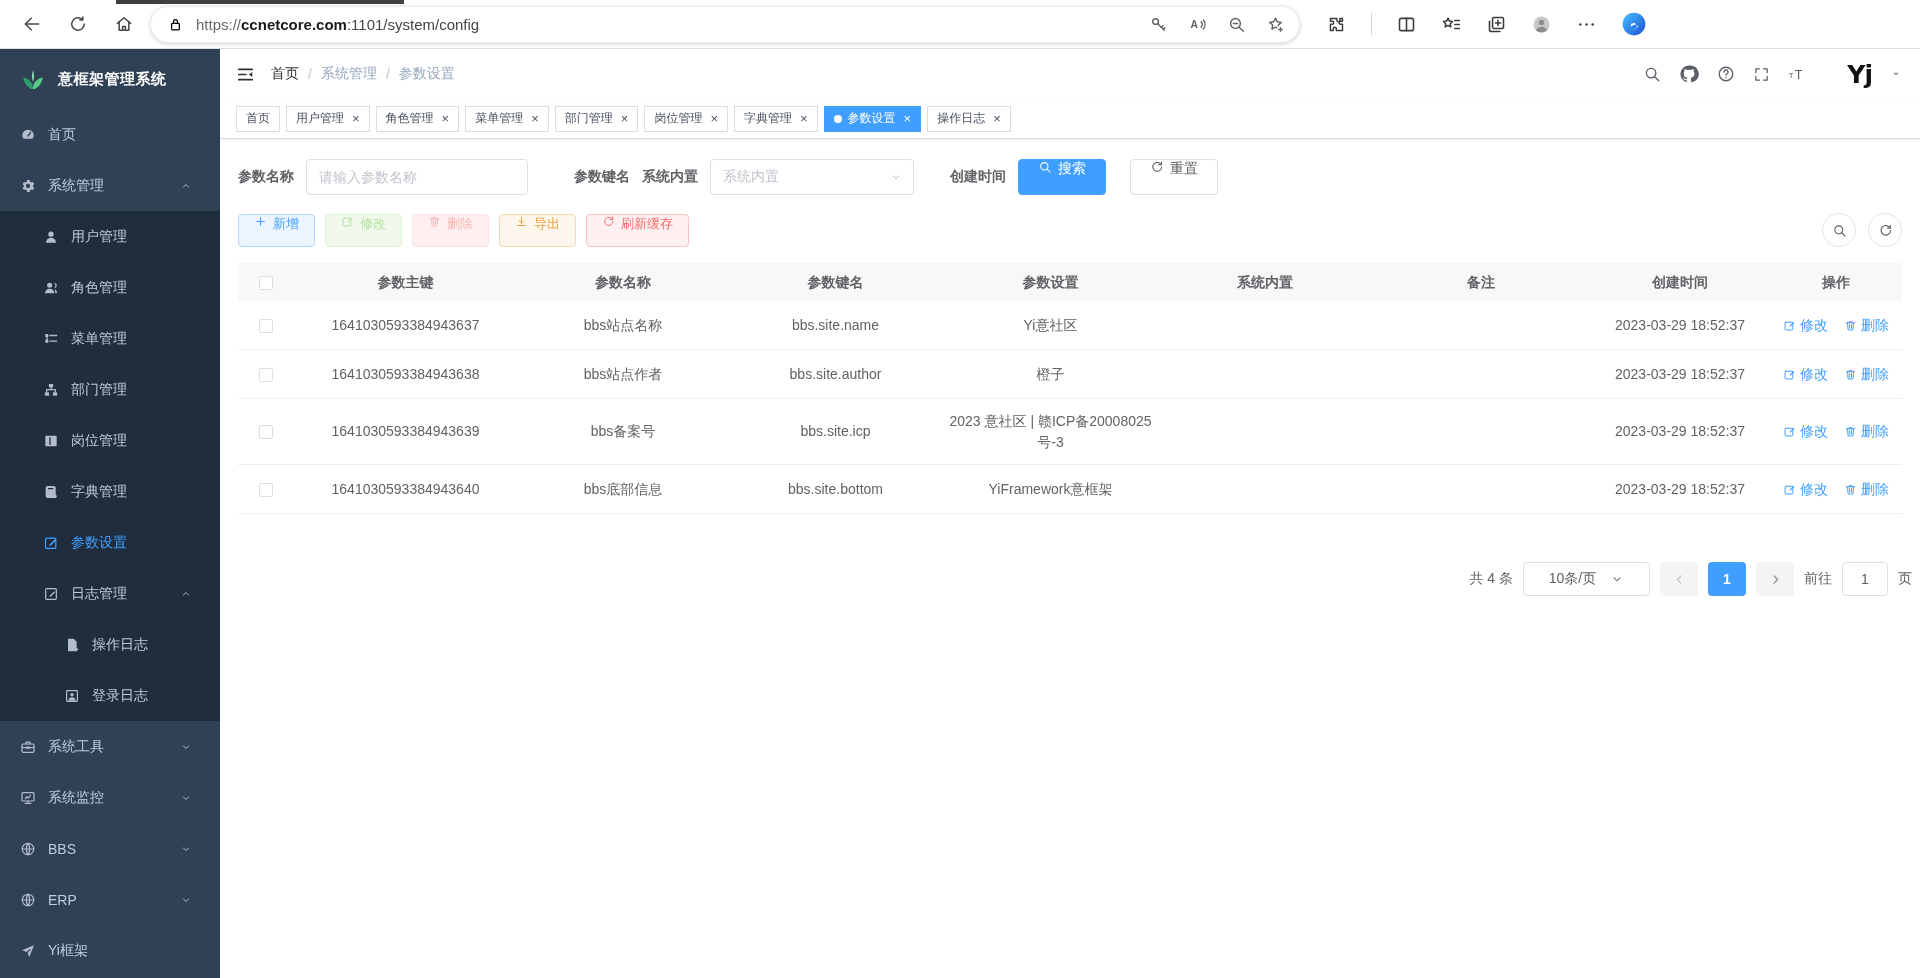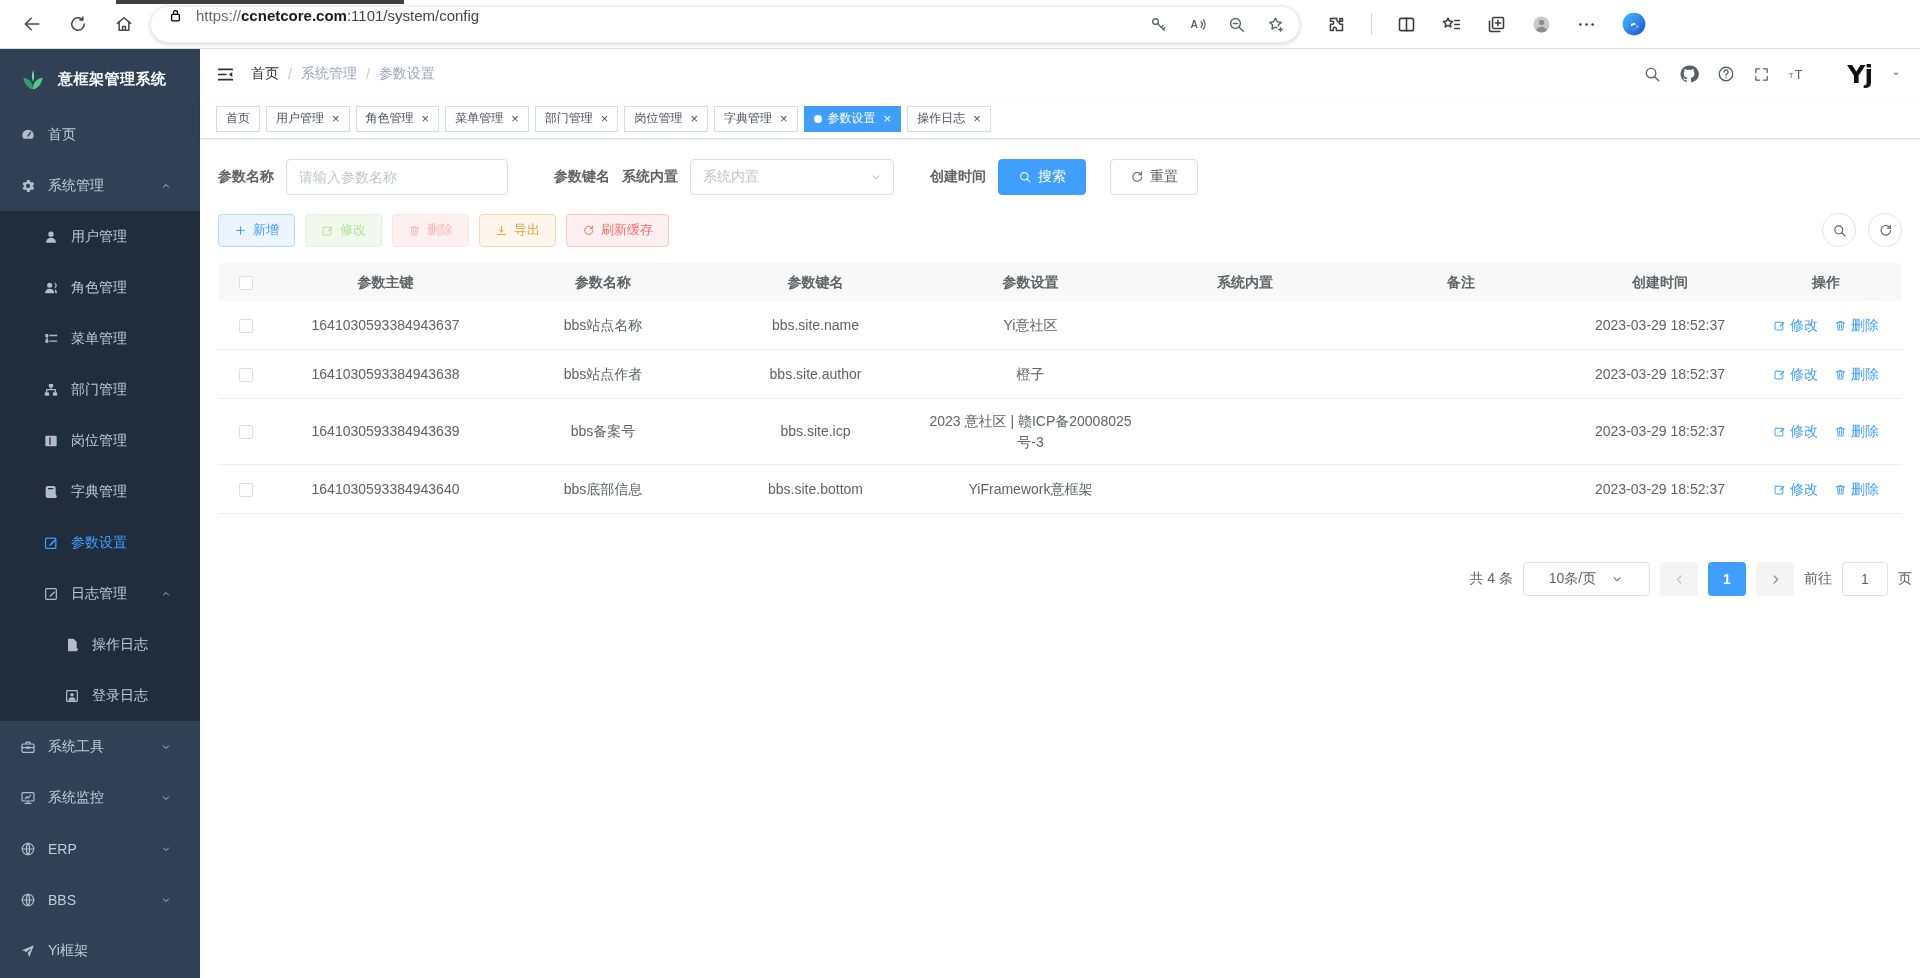--- a/index.html
+++ b/index.html
@@ -5,33 +5,33 @@
   * { margin:0; padding:0; box-sizing:border-box; }
   html,body { width:1920px; height:978px; overflow:hidden; font-family:"Liberation Sans","DejaVu Sans",sans-serif; background:#fff; }
   .icon { display:inline-flex; align-items:center; justify-content:center; flex:none; }
   .icon svg { display:block; }
 
   
   #browser-bar { position:absolute; top:0; left:0; width:1920px; height:49px; background:#fff; border-bottom:1px solid #dcdcdc; display:flex; align-items:center; z-index:5; }
   #tab-remnant { position:absolute; top:0; left:116px; width:288px; height:4px; background:#3f4043; }
   .b-nav { display:flex; align-items:center; gap:26px; padding:0 16px 0 22px; color:#46474a; }
   .b-nav .icon { cursor:pointer; }
-  #url-pill { height:37px; width:1150px; background:#fff; border:1px solid #ececec; border-radius:19px; box-shadow:0 1px 4px rgba(0,0,0,.18); display:flex; padding:0 14px 0 16px; }
+  #url-pill { height:37px; width:1150px; background:#fff; border:1px solid #ececec; border-radius:19px; box-shadow:0 1px 4px rgba(0,0,0,.18); display:flex; align-items:center; padding:0 14px 0 16px; }
   #url-text { margin-left:12px; font-size:15px; color:#444; white-space:nowrap; flex:1; }
   #url-text .host { color:#1b1b1b; font-weight:700; }
   #url-text .pre { color:#6a6a6a; }
   .pill-icons { display:flex; align-items:center; gap:20px; color:#5f6368; }
   .b-actions { display:flex; align-items:center; gap:24px; padding-left:26px; color:#3c3c3f; }
   .b-sep { width:1px; height:22px; background:#d4d4d4; }
 
   
   #app { position:absolute; top:49px; left:0; width:1920px; height:929px; display:flex; }
 
   
-  #sidebar { width:200px; background:#304156; flex:none; overflow:hidden; }
+  #sidebar { width:220px; background:#304156; flex:none; overflow:hidden; }
   #logo-row { height:60px; display:flex; align-items:center; padding-left:20px; gap:12px; }
   #logo-title { color:#fff; font-size:15px; font-weight:700; letter-spacing:.5px; }
   .menu-item { position:relative; height:51px; display:flex; align-items:center; color:#bfcbd9; font-size:14px; cursor:pointer; }
   .menu-item .icon { width:18px; margin-right:12px; color:#b4bccc; }
   .menu-item .caret { position:absolute; right:16px; color:#bfcbd9; }
   .menu-item.lvl1 { padding-left:20px; }
   .menu-item.lvl2 { padding-left:43px; }
   .menu-item.lvl3 { padding-left:64px; }
   .menu-item.active, .menu-item.active .icon { color:#409eff; }
   #submenu-block { background:#1f2d3d; }
@@ -59,21 +59,21 @@
   
   #filters { display:flex; align-items:center; padding:20px 18px 0 18px; font-size:14px; }
   .f-label { font-weight:700; color:#606266; margin-right:12px; white-space:nowrap; }
   .f-input { height:36px; border:1px solid #dcdfe6; border-radius:4px; padding:0 12px; font-size:14px; color:#606266; background:#fff; outline:none; font-family:inherit; }
   .f-input::placeholder { color:#c0c4cc; }
   #f-name-input, #f-key-input { width:222px; margin-right:46px; }
   #f-builtin-select { width:204px; display:flex; align-items:center; justify-content:space-between; padding:0 10px 0 12px; color:#c0c4cc; border:1px solid #dcdfe6; border-radius:4px; height:36px; margin-right:36px; cursor:pointer; }
   #f-daterange { width:240px; height:36px; border:1px solid #dcdfe6; border-radius:4px; display:flex; align-items:center; padding:0 10px; color:#c0c4cc; gap:8px; margin-right:37px; }
   #f-daterange .d-txt { flex:1; text-align:center; font-size:14px; }
   #f-daterange .d-sep { color:#c0c4cc; }
-  .btn { display:inline-flex; align-items:center; gap:6px; border-radius:4px; cursor:pointer; font-size:14px; border:1px solid transparent; white-space:nowrap; font-family:Liberation Sans, sans-serif; }
+  .btn { display:inline-flex; align-items:flex-start; gap:6px; border-radius:4px; cursor:pointer; font-size:14px; border:1px solid transparent; white-space:nowrap; font-family:Liberation Sans, sans-serif; }
   #search-btn { height:36px; padding:0 19px; background:#409eff; border-color:#409eff; color:#fff; margin-right:24px; }
   #reset-btn  { height:36px; padding:0 19px; background:#fff; border-color:#dcdfe6; color:#606266; }
 
   
   #toolbar { display:flex; align-items:center; padding:18px 18px 14px 18px; gap:10px; }
   .tbtn { height:33px; padding:0 15px; font-size:13px; }
   .tbtn.primary  { color:#409eff; background:#ecf5ff; border-color:#b3d8ff; }
   .tbtn.success-dis { color:#b3e19d; background:#f0f9eb; border-color:#e1f3d8; cursor:not-allowed; }
   .tbtn.danger-dis  { color:#fab6b6; background:#fef0f0; border-color:#fde2e2; cursor:not-allowed; }
   .tbtn.warning  { color:#e6a23c; background:#fdf6ec; border-color:#f5dab1; }
@@ -387,35 +387,35 @@
             </svg>
           </span>
         </div>
         <div class="menu-item lvl1">
           <span class="icon" style="width: 16px; height: 16px;">
             <svg viewBox="0 0 24 24" fill="none" stroke="currentColor" stroke-width="1.8" stroke-linecap="round" stroke-linejoin="round" style="width: 16px; height: 16px;">
               <circle cx="12" cy="12" r="8.6"></circle>
               <path d="M3.4 12h17.2M12 3.4c3.2 2.6 3.2 14.6 0 17.2-3.2-2.6-3.2-14.6 0-17.2z"></path>
             </svg>
           </span>
-          <span>ERP</span>
+          <span>BBS</span>
           <span class="icon caret" style="width: 12px; height: 12px;">
             <svg viewBox="0 0 24 24" fill="none" stroke="currentColor" stroke-width="1.8" stroke-linecap="round" stroke-linejoin="round" style="width: 12px; height: 12px;">
               <path d="m7 10 5 5 5-5"></path>
             </svg>
           </span>
         </div>
         <div class="menu-item lvl1">
           <span class="icon" style="width: 16px; height: 16px;">
             <svg viewBox="0 0 24 24" fill="none" stroke="currentColor" stroke-width="1.8" stroke-linecap="round" stroke-linejoin="round" style="width: 16px; height: 16px;">
               <circle cx="12" cy="12" r="8.6"></circle>
               <path d="M3.4 12h17.2M12 3.4c3.2 2.6 3.2 14.6 0 17.2-3.2-2.6-3.2-14.6 0-17.2z"></path>
             </svg>
           </span>
-          <span>BBS</span>
+          <span>ERP</span>
           <span class="icon caret" style="width: 12px; height: 12px;">
             <svg viewBox="0 0 24 24" fill="none" stroke="currentColor" stroke-width="1.8" stroke-linecap="round" stroke-linejoin="round" style="width: 12px; height: 12px;">
               <path d="m7 10 5 5 5-5"></path>
             </svg>
           </span>
         </div>
         <div class="menu-item lvl1">
           <span class="icon" style="width: 16px; height: 16px;">
             <svg viewBox="0 0 24 24" fill="none" stroke="currentColor" stroke-width="1.8" stroke-linecap="round" stroke-linejoin="round" style="width: 16px; height: 16px;">
               <path d="M3 10.8 21 3.5l-7.3 18-2.6-7.6z" fill="currentColor" stroke="none"></path>

